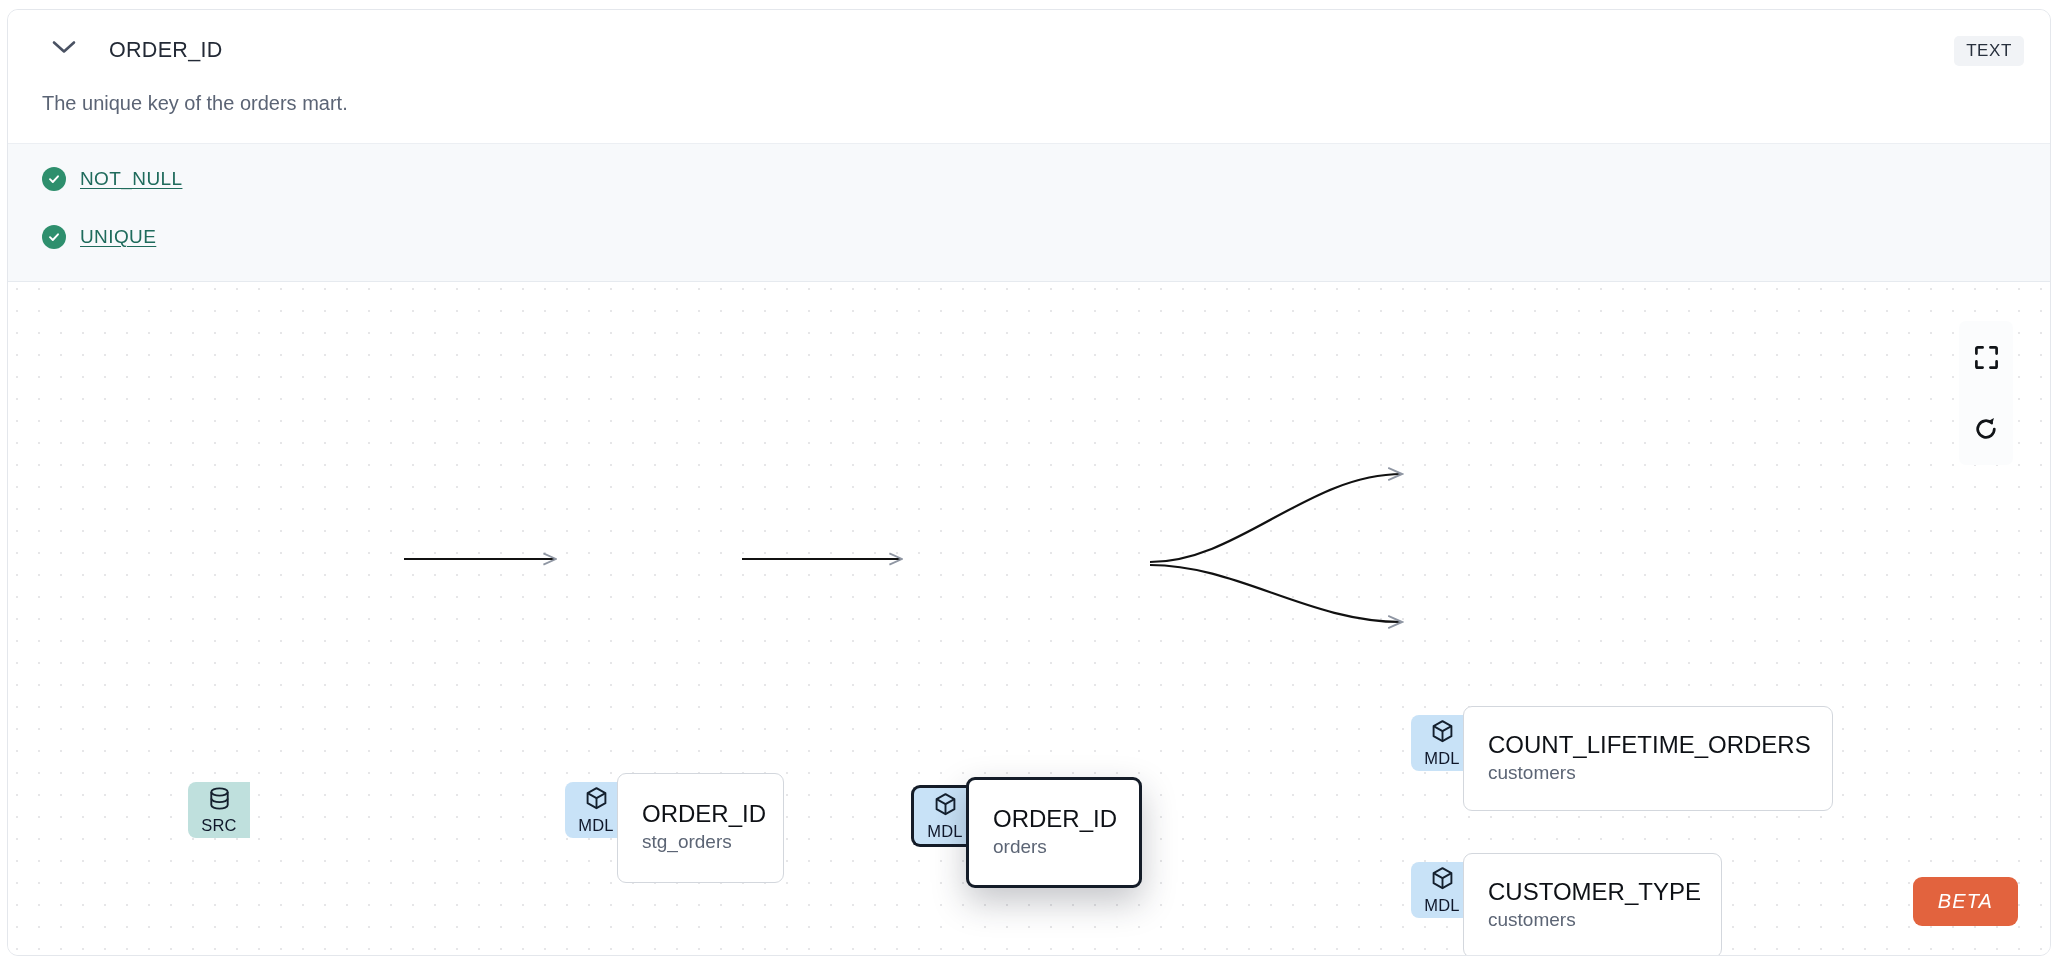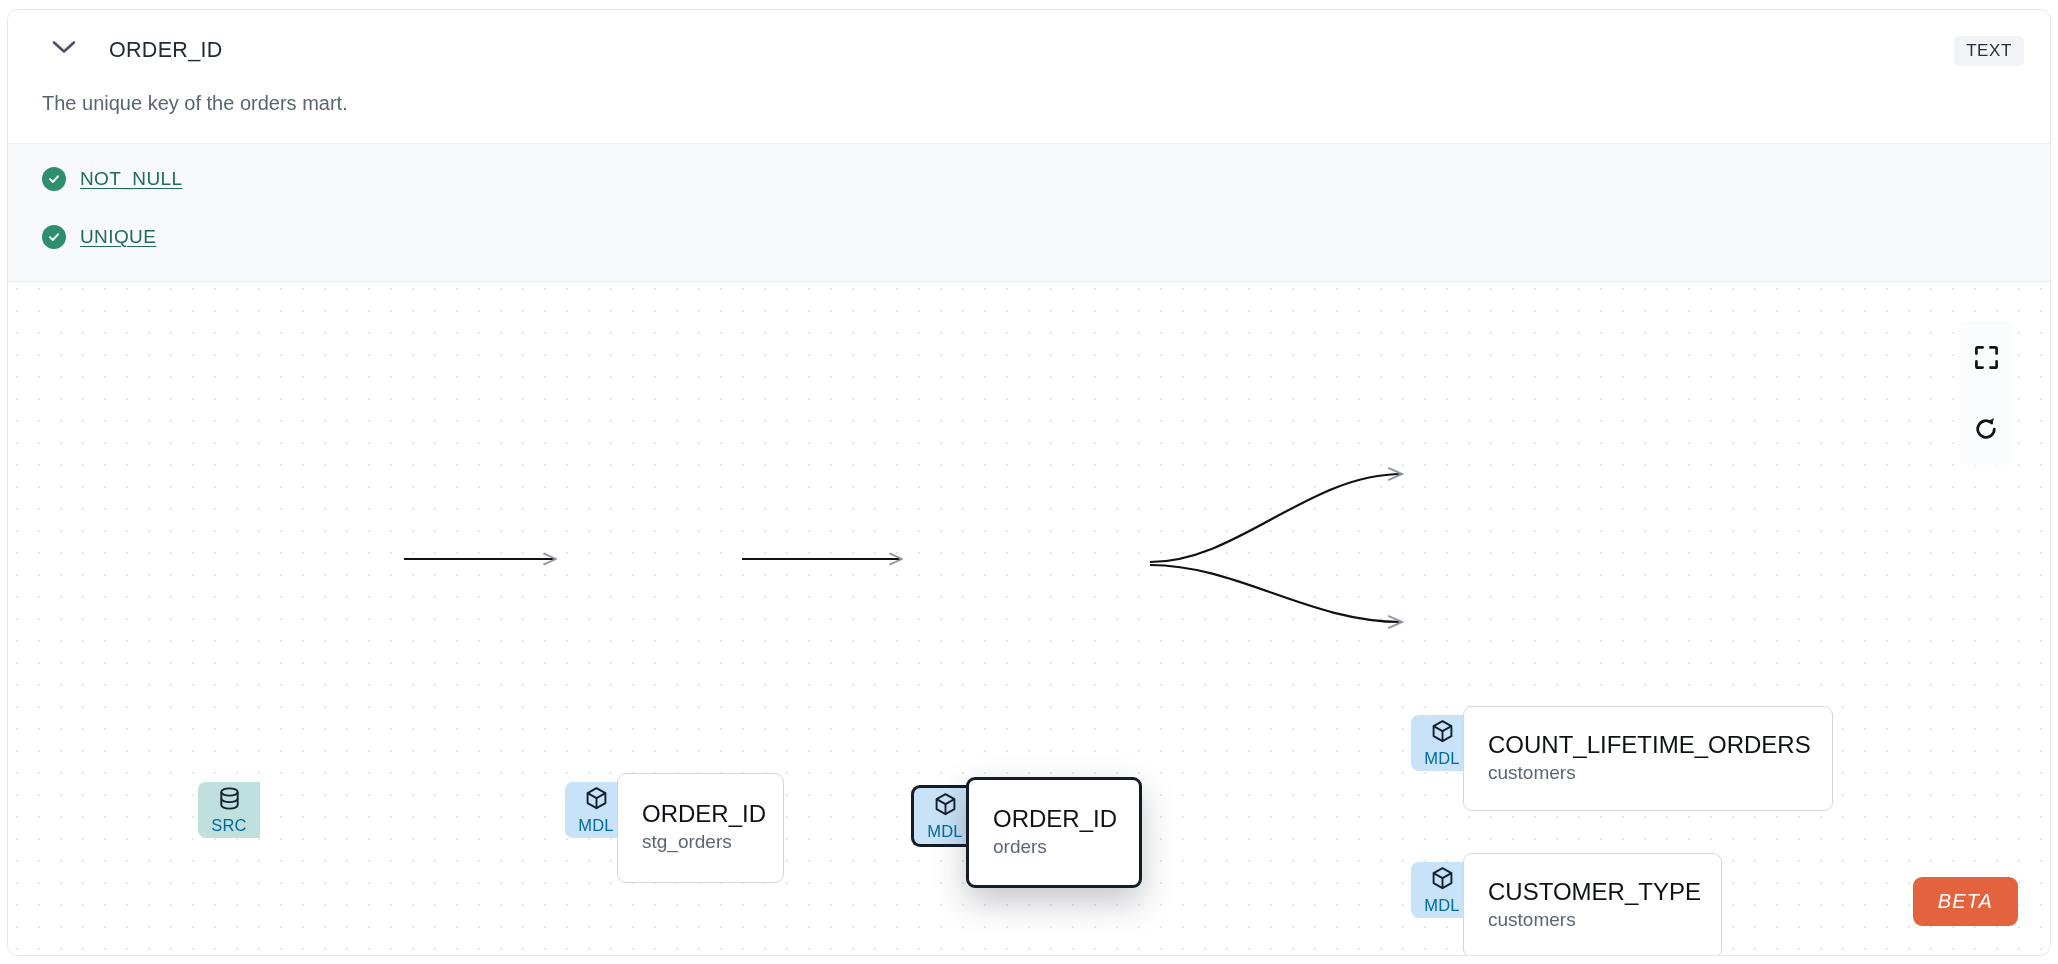--- a/index.html
+++ b/index.html
@@ -138,21 +138,21 @@
     justify-content: center;
     gap: 1px;
     flex: none;
     z-index: 1;
     align-self: flex-start;
   }
   .node-badge.src { background: #bfe0dd; }
   .node-badge.mdl { background: #c8e2f7; }
   .badge-label {
     font-size: 16.5px;
-    color: #0369a1;
+    color: #0f172a;
     letter-spacing: 0.2px;
     line-height: 1;
     font-family: "Liberation Sans", sans-serif;
   }
   .node-body {
     background: #ffffff;
     border: 1px solid #d3d7dd;
     border-radius: 9px;
     padding: 12px 24px 13px 24px;
     display: flex;
@@ -185,21 +185,21 @@
     border-radius: 9px 0 0 9px;
     width: 65px;
   }
   .node.selected .node-body {
     border: 3px solid #141c28;
     border-radius: 9px;
     box-shadow: 0 14px 34px rgba(30,35,50,0.26);
   }
 
   
-  #node-src       { left: 190px; top: 491px; }
+  #node-src       { left: 180px; top: 491px; }
   #node-stg       { left: 557px; top: 491px; }
   #node-orders    { left: 903px; top: 495px; }
   #node-count     { left: 1403px; top: 424px; }
   #node-cust-type { left: 1403px; top: 571px; }
 
   #node-src .node-badge       { height: 56px; margin-top: 9px; }
   #node-stg .node-badge       { height: 56px; margin-top: 9px; }
   #node-orders .node-badge    { height: 62px; margin-top: 8px; }
   #node-count .node-badge     { height: 56px; margin-top: 9px; }
   #node-cust-type .node-badge { height: 56px; margin-top: 9px; }

